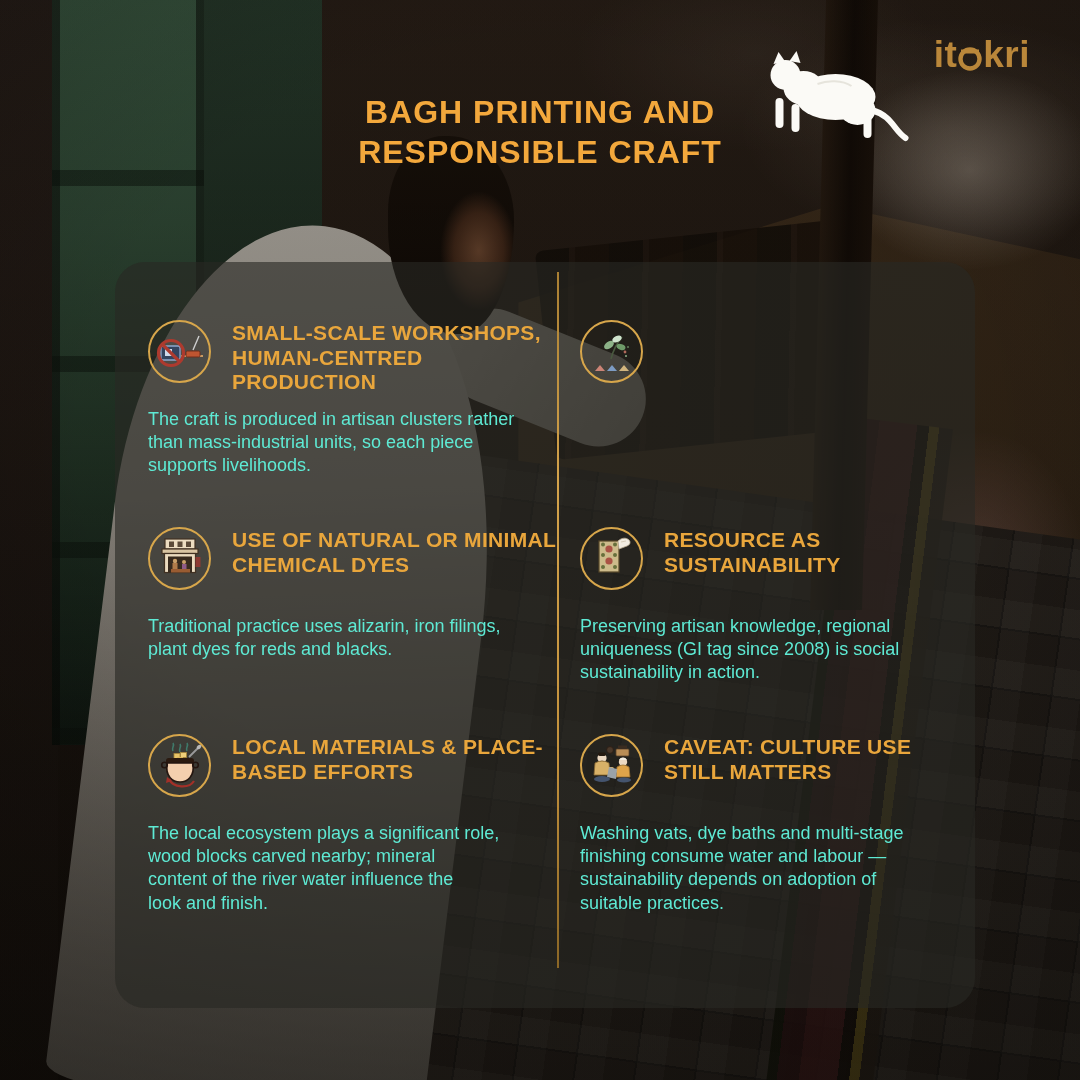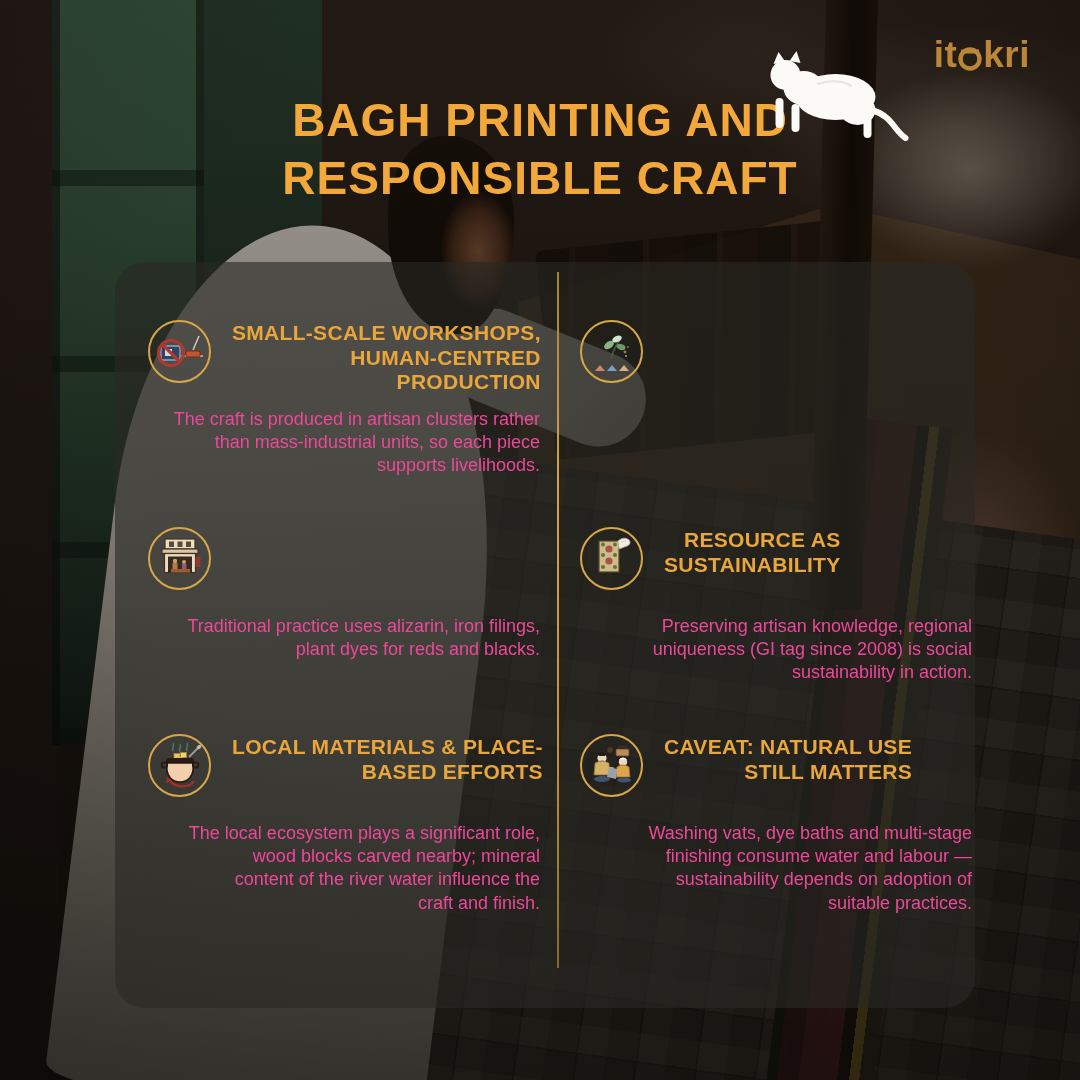--- a/index.html
+++ b/index.html
@@ -53,37 +53,37 @@
                  linear-gradient(#19110a,#0e0804);}
   .vignette{inset:0;background:
       linear-gradient(180deg,rgba(12,9,6,.30) 0%,rgba(12,9,6,.38) 45%,rgba(10,8,5,.50) 100%),
       radial-gradient(120% 100% at 50% 40%,transparent 35%,rgba(5,4,3,.45) 100%);}
 
   
   .logo{position:absolute;top:36px;right:50px;z-index:6;color:#BA873A;font-weight:800;font-size:37px;
         letter-spacing:.5px;display:flex;align-items:center;line-height:1;}
   .logo svg{margin:4px 1px 0;}
   .title{position:absolute;top:92px;left:0;right:0;z-index:5;margin:0;text-align:center;
-         font-weight:800;font-size:46px;line-height:1.26;letter-spacing:1px;color:#F3A83C;white-space:pre-line;}
+         font-weight:800;font-size:32px;line-height:1.26;letter-spacing:1px;color:#F3A83C;white-space:pre-line;}
   .tiger{position:absolute;left:745px;top:50px;width:175px;height:100px;z-index:6;}
 
   
   .panel{position:absolute;left:115px;top:262px;width:860px;height:746px;z-index:4;
          border-radius:30px;background:rgba(40,40,36,.62);}
   .divider{position:absolute;left:442px;top:10px;width:2px;height:696px;
          background:linear-gradient(#a97f33,#d3a24b 30%,#c3913c 70%,#8a6626);}
   .panel-grid{position:absolute;inset:0;display:grid;grid-template-columns:396px 396px;
          column-gap:36px;grid-auto-rows:207px;padding:58px 0 0 33px;}
-  .sec{position:relative;text-align:right;}
+  .sec{position:relative;}
   .sec-head{display:flex;align-items:flex-start;gap:21px;height:63px;}
   .icon-circle{flex:0 0 auto;width:63px;height:63px;border:2px solid #D7A64B;border-radius:50%;
          display:flex;align-items:center;justify-content:center;box-sizing:border-box;}
   .sec-title{margin:1px 0 0;font-size:21px;line-height:1.17;font-weight:800;letter-spacing:.3px;
          color:#E9A63C;white-space:pre;}
-  .sec-body{margin:25px 0 0;max-width:392px;font-size:18px;line-height:1.29;color:#ec4899;white-space:pre-line;}
+  .sec-body{margin:25px 0 0;max-width:392px;font-size:18px;line-height:1.29;color:#5eead4;white-space:pre-line;}
 </style>
 </head>
 <body>
 
 <div class="stage">
 
   <div class="bg">
     <div class="bg-base"></div>
     <div class="floor-light"></div>
     <div class="wall-left"></div>
@@ -187,20 +187,22 @@
               <rect x="11.5" y="21.5" width="31" height="19" fill="#ecdcc0" stroke="#413122" stroke-width="1.2"></rect>
               <rect x="15" y="24.5" width="24" height="16" fill="#372a1e"></rect>
               <circle cx="22" cy="29" r="2.2" fill="#caa06a"></circle>
               <rect x="19.5" y="31" width="5" height="6" fill="#b27c4a"></rect>
               <circle cx="31" cy="30" r="2" fill="#caa06a"></circle>
               <rect x="29" y="32" width="4.5" height="5" fill="#8e5a86"></rect>
               <rect x="18" y="37" width="19" height="3.5" fill="#9a5c32"></rect>
               <rect x="42.5" y="25" width="5" height="10" fill="#8e3b34"></rect>
             </svg>
           </span>
+          <h2 class="sec-title">USE OF NATURAL OR MINIMAL
+CHEMICAL DYES</h2>
         </div>
         <p class="sec-body">Traditional practice uses alizarin, iron filings,
 plant dyes for reds and blacks.</p>
       </article>
 
       <article class="sec">
         <div class="sec-head">
           <span class="icon-circle">
             <svg width="54" height="54" viewBox="0 0 54 54">
               <rect x="14" y="9" width="20" height="31" fill="#cdbb8b" stroke="#564629" stroke-width="1.2"></rect>
@@ -243,21 +245,21 @@
               <path d="M16 40 C20 49 36 50 41 42" stroke="#a33028" stroke-width="2.2" fill="none"></path>
               <polygon points="14,38 19,42 13,44" fill="#a33028"></polygon>
             </svg>
           </span>
           <h2 class="sec-title">LOCAL MATERIALS &amp; PLACE-
 BASED EFFORTS</h2>
         </div>
         <p class="sec-body">The local ecosystem plays a significant role,
 wood blocks carved nearby; mineral
 content of the river water influence the
-craft and finish.</p>
+look and finish.</p>
       </article>
 
       <article class="sec">
         <div class="sec-head">
           <span class="icon-circle">
             <svg width="54" height="54" viewBox="0 0 54 54">
               <rect x="31" y="10" width="13" height="7" rx="1" fill="#b98d56" stroke="#5a4228" stroke-width=".8"></rect>
               <rect x="33" y="6.5" width="9" height="3.5" fill="#3a2c20"></rect>
               <circle cx="25" cy="11" r="3.4" fill="#4a382a" stroke="#2a1c12" stroke-width=".8"></circle>
               <circle cx="17" cy="19" r="4.6" fill="#ecd9c2"></circle>
@@ -267,21 +269,21 @@
               <rect x="20" y="28" width="9" height="3.5" rx="1.7" fill="#d8b168"></rect>
               <circle cx="38" cy="23" r="4.2" fill="#ecd9c2"></circle>
               <path d="M34 21 a4.5 4.5 0 0 1 8 0 Z" fill="#f2ede2"></path>
               <path d="M32 28 q6 -4 12 0 l1 10 h-14 Z" fill="#dfa44a" stroke="#9a7030" stroke-width=".8"></path>
               <rect x="28" y="30" width="8" height="3.4" rx="1.7" fill="#dfa44a"></rect>
               <path d="M24 28 l8 2 -1 10 -9 -2 Z" fill="#9aa2a8"></path>
               <ellipse cx="17" cy="40" rx="8" ry="3" fill="#44546e"></ellipse>
               <ellipse cx="39" cy="41" rx="7" ry="2.6" fill="#44546e"></ellipse>
             </svg>
           </span>
-          <h2 class="sec-title">CAVEAT: NATURAL USE
+          <h2 class="sec-title">CAVEAT: CULTURE USE
 STILL MATTERS</h2>
         </div>
         <p class="sec-body">Washing vats, dye baths and multi-stage
 finishing consume water and labour —
 sustainability depends on adoption of
 suitable practices.</p>
       </article>
 
     </div>
   </section>

